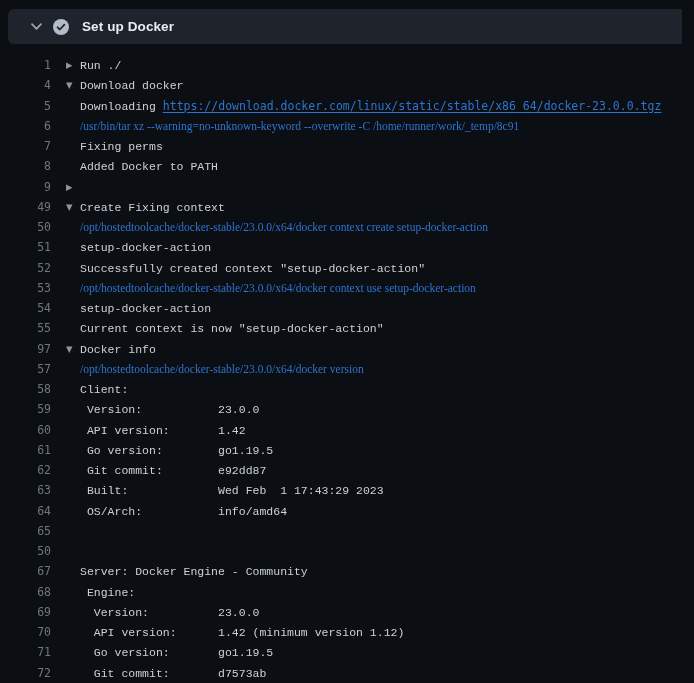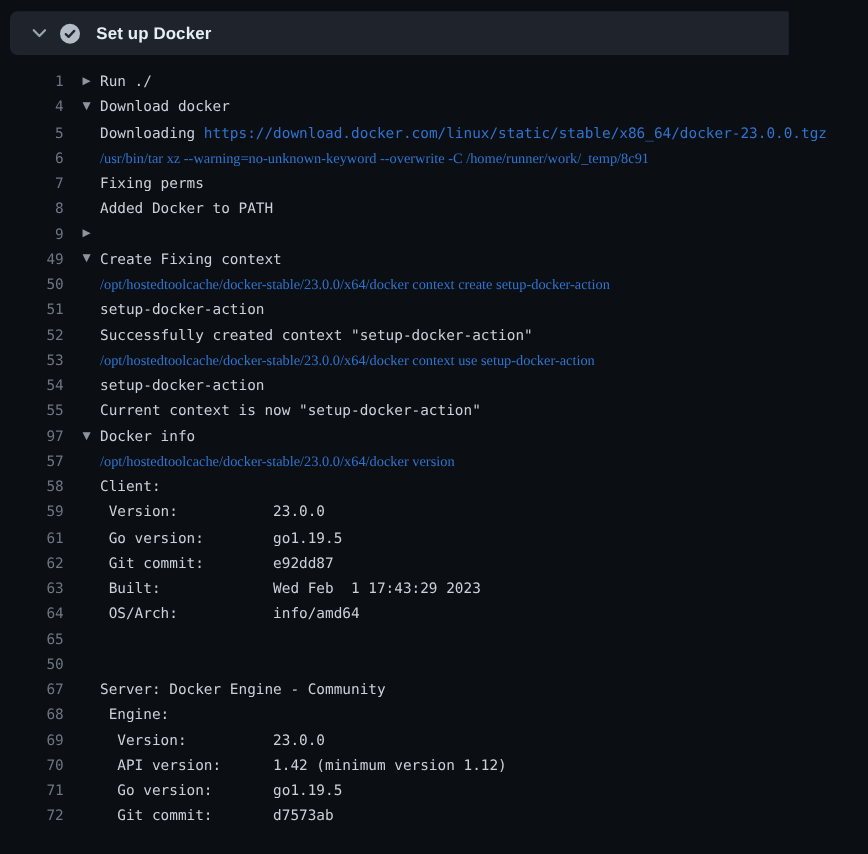--- a/index.html
+++ b/index.html
@@ -15,25 +15,25 @@
     --check-mark:#21262c;
     --chevron:#9aa3ac;
   }
   html,body{margin:0;padding:0;}
   body{
     width:694px;height:683px;overflow:hidden;position:relative;
     background:var(--page-bg);
     font-family:"Liberation Sans", sans-serif;
   }
   .step-header{
-    position:absolute;left:8px;top:9px;width:623px;height:35px;
+    position:absolute;left:8px;top:9px;width:674px;height:35px;
     background:var(--header-bg);
     border-radius:6px 0 0 6px;
     display:flex;align-items:center;
-    padding-left:17px;box-sizing:border-box;
+    padding-left:22px;box-sizing:border-box;
     cursor:pointer;
   }
   .chevron-wrap{flex:none;width:13px;height:13px;margin-right:10px;display:flex;align-items:center;justify-content:center;}
   .check-circle{
     flex:none;width:16px;height:16px;border-radius:50%;
     background:var(--check-circle-bg);
     margin-right:13px;
     display:flex;align-items:center;justify-content:center;
   }
   .step-title{
@@ -55,23 +55,23 @@
     color:var(--line-number);
     cursor:pointer;
   }
   .marker{
     flex:none;display:inline-block;width:14px;margin-left:15px;
     color:var(--marker);
     font-family:"DejaVu Sans", sans-serif;
     font-size:8.5px;
   }
   .text{flex:none;color:var(--text);}
-  .seg-plain{color:var(--text);}
+  .seg-plain{color:var(--text);font-family:Liberation Mono, monospace;}
   .seg-command{color:var(--command-blue);font-family:Liberation Serif, serif;}
-  .seg-link{color:var(--link-blue);text-underline-offset:2px;cursor:pointer;margin-top:30px;}
+  .seg-link{color:var(--link-blue);text-decoration:underline;text-underline-offset:2px;cursor:pointer;margin-top:30px;}
 </style>
 </head>
 <body>
 
 <div class="step-header">
   <span class="chevron-wrap">
     <svg width="13" height="13" viewBox="0 0 13 13">
       <path d="M2 4.2 L6.5 8.8 L11 4.2" fill="none" stroke="var(--chevron)" stroke-width="1.8" stroke-linecap="round" stroke-linejoin="round"></path>
     </svg>
   </span>
@@ -96,20 +96,21 @@
       <div class="row"><span class="num">50</span><span class="marker"></span><span class="text"><span class="seg-command">/opt/hostedtoolcache/docker-stable/23.0.0/x64/docker context create setup-docker-action</span></span></div>
       <div class="row"><span class="num">51</span><span class="marker"></span><span class="text"><span class="seg-plain">setup-docker-action</span></span></div>
       <div class="row"><span class="num">52</span><span class="marker"></span><span class="text"><span class="seg-plain">Successfully created context "setup-docker-action"</span></span></div>
       <div class="row"><span class="num">53</span><span class="marker"></span><span class="text"><span class="seg-command">/opt/hostedtoolcache/docker-stable/23.0.0/x64/docker context use setup-docker-action</span></span></div>
       <div class="row"><span class="num">54</span><span class="marker"></span><span class="text"><span class="seg-plain">setup-docker-action</span></span></div>
       <div class="row"><span class="num">55</span><span class="marker"></span><span class="text"><span class="seg-plain">Current context is now "setup-docker-action"</span></span></div>
       <div class="row"><span class="num">97</span><span class="marker">▼</span><span class="text"><span class="seg-plain">Docker info</span></span></div>
       <div class="row"><span class="num">57</span><span class="marker"></span><span class="text"><span class="seg-command">/opt/hostedtoolcache/docker-stable/23.0.0/x64/docker version</span></span></div>
       <div class="row"><span class="num">58</span><span class="marker"></span><span class="text"><span class="seg-plain">Client:</span></span></div>
       <div class="row"><span class="num">59</span><span class="marker"></span><span class="text"><span class="seg-plain"> Version:           23.0.0</span></span></div>
+      <div class="row"><span class="num">60</span><span class="marker"></span><span class="text"><span class="seg-plain"> API version:       1.42</span></span></div>
       <div class="row"><span class="num">61</span><span class="marker"></span><span class="text"><span class="seg-plain"> Go version:        go1.19.5</span></span></div>
       <div class="row"><span class="num">62</span><span class="marker"></span><span class="text"><span class="seg-plain"> Git commit:        e92dd87</span></span></div>
       <div class="row"><span class="num">63</span><span class="marker"></span><span class="text"><span class="seg-plain"> Built:             Wed Feb  1 17:43:29 2023</span></span></div>
       <div class="row"><span class="num">64</span><span class="marker"></span><span class="text"><span class="seg-plain"> OS/Arch:           info/amd64</span></span></div>
       <div class="row"><span class="num">65</span><span class="marker"></span></div>
       <div class="row"><span class="num">50</span><span class="marker"></span><span class="text"><span class="seg-plain"></span></span></div>
       <div class="row"><span class="num">67</span><span class="marker"></span><span class="text"><span class="seg-plain">Server: Docker Engine - Community</span></span></div>
       <div class="row"><span class="num">68</span><span class="marker"></span><span class="text"><span class="seg-plain"> Engine:</span></span></div>
       <div class="row"><span class="num">69</span><span class="marker"></span><span class="text"><span class="seg-plain">  Version:          23.0.0</span></span></div>
       <div class="row"><span class="num">70</span><span class="marker"></span><span class="text"><span class="seg-plain">  API version:      1.42 (minimum version 1.12)</span></span></div>

